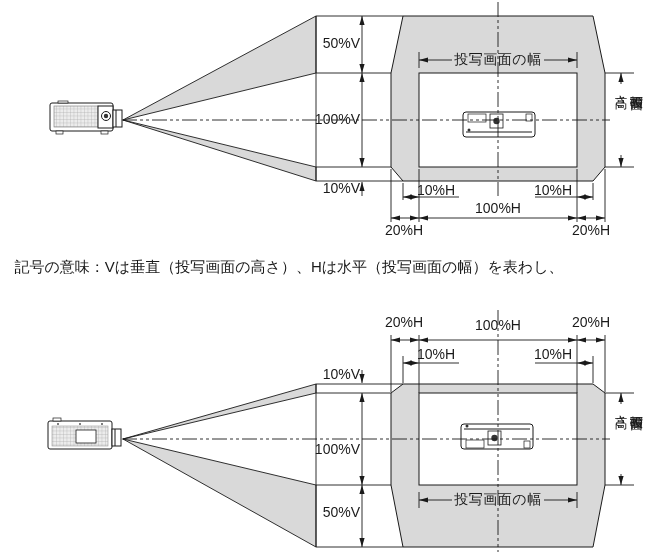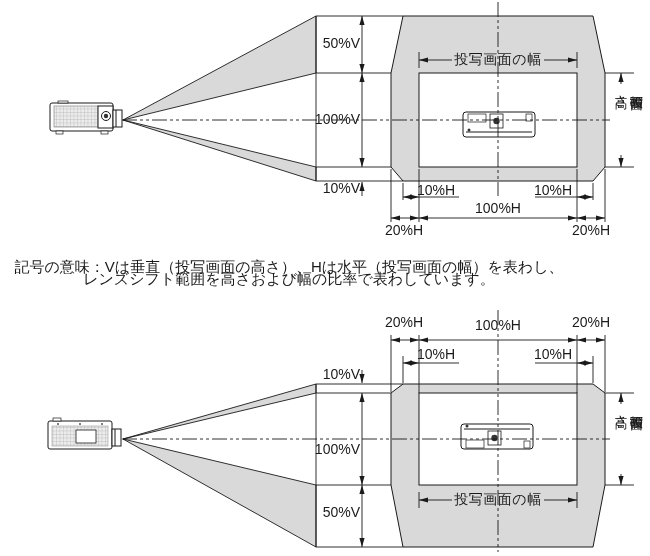--- a/index.html
+++ b/index.html
@@ -164,21 +164,20 @@
 <div class="lbl c" style="left:530px;top:184px;width:46px;">10%H</div>
 <div class="lbl c" style="left:466px;top:202px;width:64px;">100%H</div>
 <div class="lbl c" style="left:381px;top:224px;width:46px;">20%H</div>
 <div class="lbl c" style="left:568px;top:224px;width:46px;">20%H</div>
 <div class="vtext" style="left:613px;top:85px;">
   <span>投写画面の</span>
   <span>高さ</span>
 </div>
 
 <div class="note-line" style="top:257px;">記号の意味：Vは垂直（投写画面の高さ）、Hは水平（投写画面の幅）を表わし、</div>
-<div class="note-line" style="top:269px;">レンズシフト範囲を高さおよび幅の比率で表わしています。</div>
 
 <div class="lbl c" style="left:381px;top:316px;width:46px;">20%H</div>
 <div class="lbl c" style="left:466px;top:319px;width:64px;">100%H</div>
 <div class="lbl c" style="left:568px;top:316px;width:46px;">20%H</div>
 <div class="lbl c" style="left:413px;top:348px;width:46px;">10%H</div>
 <div class="lbl c" style="left:530px;top:348px;width:46px;">10%H</div>
 <div class="lbl r" style="left:318px;top:368px;width:42px;">10%V</div>
 <div class="lbl r" style="left:310px;top:443px;width:50px;">100%V</div>
 <div class="lbl r" style="left:318px;top:506px;width:42px;">50%V</div>
 <div class="lbl c jp" style="left:448px;top:492px;width:100px;">投写画面の幅</div>

